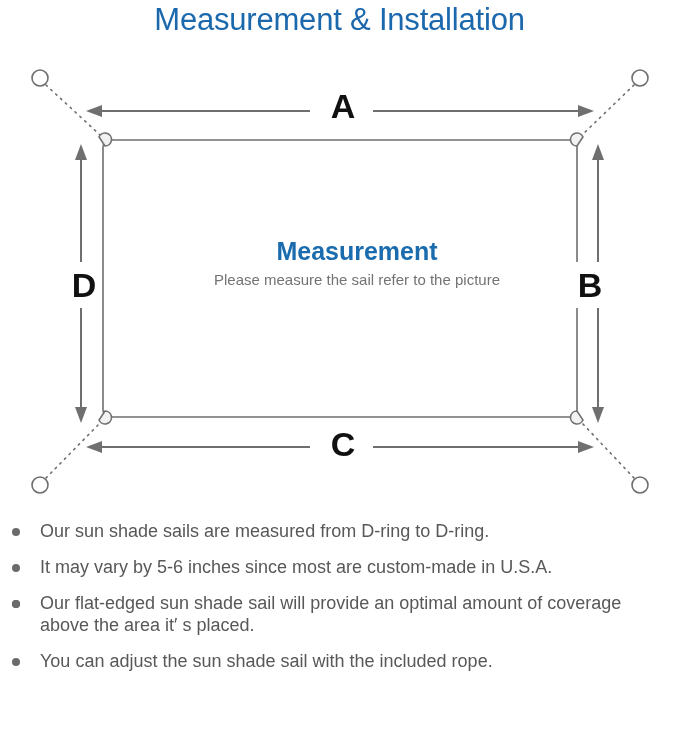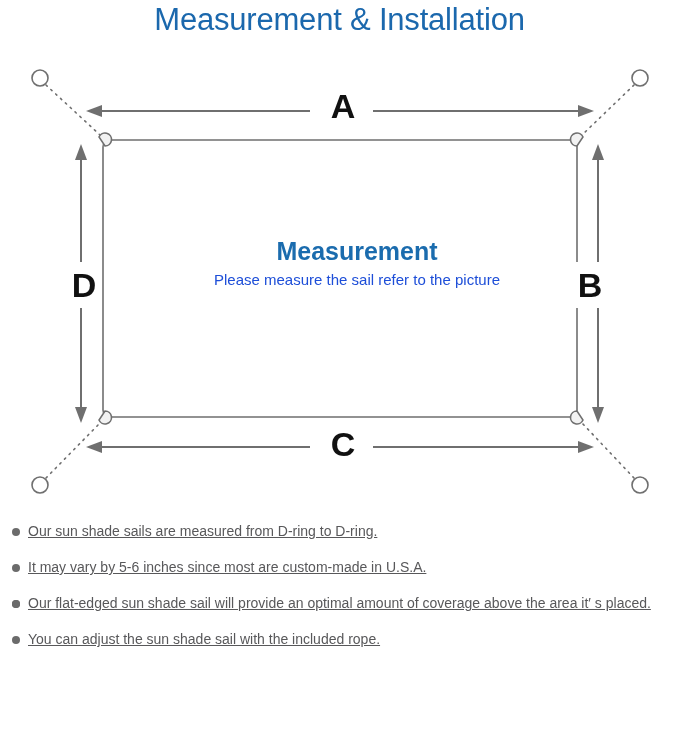--- a/index.html
+++ b/index.html
@@ -66,41 +66,40 @@
     margin-left: 16px;
   }
   .sail-caption .headline {
     font-size: 25px;
     font-weight: bold;
     color: #1b6cae;
     line-height: 30px;
   }
   .sail-caption .subline {
     font-size: 15px;
-    color: #1d4ed8;
+    color: #737373;
     line-height: 22px;
     margin-top: 3px;
   }
 
   
   .notes {
     position: absolute;
     left: 0;
     top: 520px;
     width: 679px;
   }
   .note-item {
     position: relative;
-    padding-left: 28px;
+    padding-left: 40px;
     padding-right: 8px;
     margin-bottom: 14px;
-    font-size: 14px;
+    font-size: 18px;
     line-height: 22px;
     color: #58585a;
-    text-decoration: underline;
   }
   .note-bullet {
     position: absolute;
     left: 12px;
     top: 8px;
     width: 8px;
     height: 8px;
     border-radius: 50%;
     background: #6b6b6b;
   }

